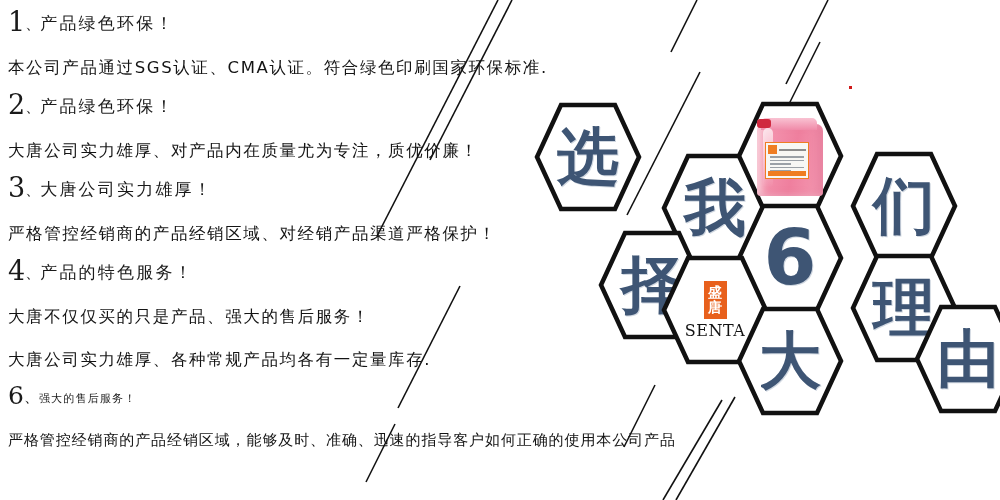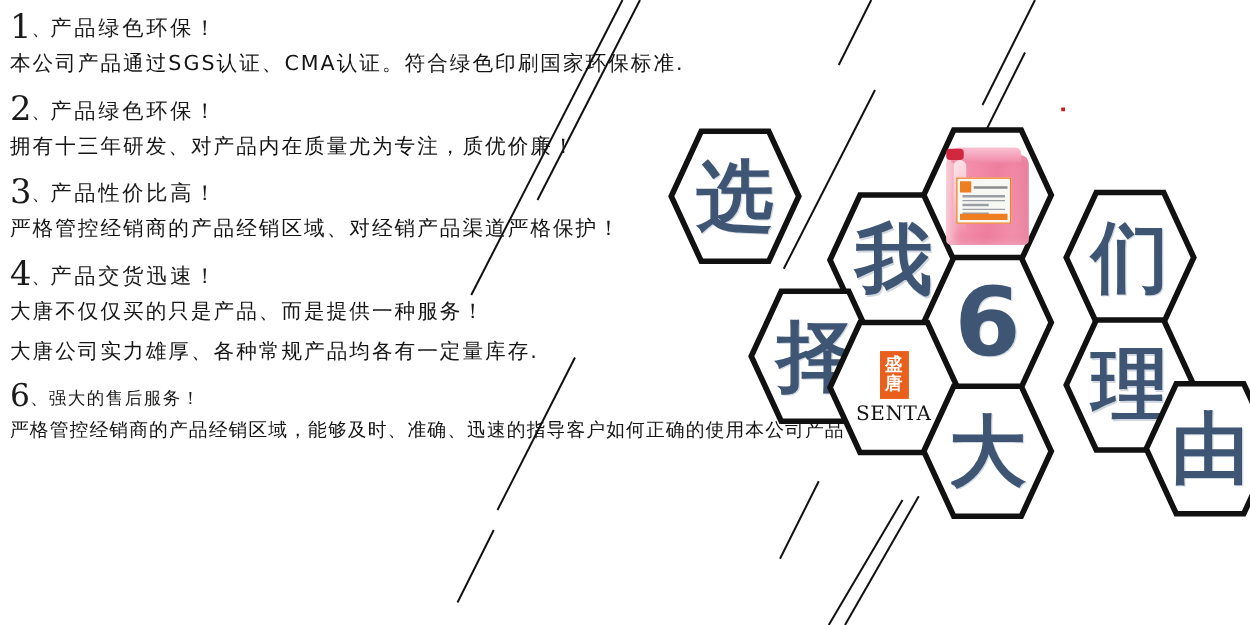--- a/index.html
+++ b/index.html
@@ -37,26 +37,26 @@
   .r-title{
     font-size:17px;
     letter-spacing:2.2px;
     font-weight:400;
   }
   .reason-body{
     display:block;
     font-size:16.5px;
     letter-spacing:1.6px;
     color:#141414;
-    margin-top:7px;
+    margin-top:24px;
     line-height:1.15;
     white-space:nowrap;
   }
   .reason.last .reason-head .r-num{font-size:25px;}
-  .reason.last .reason-head .r-title{font-size:14px;letter-spacing:1.2px;}
+  .reason.last .reason-head .r-title{font-size:11px;letter-spacing:1.2px;}
   .reason.last .reason-body{font-size:15px;letter-spacing:0.9px;}
 
   
   .honeycomb{position:absolute;left:0;top:0;width:1000px;height:500px;z-index:2;pointer-events:none;}
   .hex{
     position:absolute;
     pointer-events:auto;
   }
   .hex svg{display:block;position:absolute;left:0;top:0;}
   .hex-label{
@@ -169,31 +169,31 @@
 
   <div class="reasons">
 
     <div class="reason">
       <div class="reason-head"><span class="r-num">1</span><span class="r-dun">、</span><span class="r-title">产品绿色环保！</span></div>
       <div class="reason-body">本公司产品通过SGS认证、CMA认证。符合绿色印刷国家环保标准.</div>
     </div>
 
     <div class="reason">
       <div class="reason-head"><span class="r-num">2</span><span class="r-dun">、</span><span class="r-title">产品绿色环保！</span></div>
-      <div class="reason-body">拥有十三年研发、对产品内在质量尤为专注，质优价廉！</div>
-    </div>
-
-    <div class="reason">
-      <div class="reason-head"><span class="r-num">3</span><span class="r-dun">、</span><span class="r-title">产品性价比高！</span></div>
+      <div class="reason-body">大唐公司实力雄厚、对产品内在质量尤为专注，质优价廉！</div>
+    </div>
+
+    <div class="reason">
+      <div class="reason-head"><span class="r-num">3</span><span class="r-dun">、</span><span class="r-title">大唐公司实力雄厚！</span></div>
       <div class="reason-body">严格管控经销商的产品经销区域、对经销产品渠道严格保护！</div>
     </div>
 
     <div class="reason">
-      <div class="reason-head"><span class="r-num">4</span><span class="r-dun">、</span><span class="r-title">产品交货迅速！</span></div>
-      <div class="reason-body">大唐不仅仅买的只是产品、而是提供一种服务！</div>
+      <div class="reason-head"><span class="r-num">4</span><span class="r-dun">、</span><span class="r-title">产品的特色服务！</span></div>
+      <div class="reason-body">大唐不仅仅买的只是产品、强大的售后服务！</div>
     </div>
 
     <div class="reason">
       <div class="reason-body">大唐公司实力雄厚、各种常规产品均各有一定量库存.</div>
     </div>
 
     <div class="reason last">
       <div class="reason-head"><span class="r-num">6</span><span class="r-dun">、</span><span class="r-title">强大的售后服务！</span></div>
       <div class="reason-body">严格管控经销商的产品经销区域，能够及时、准确、迅速的指导客户如何正确的使用本公司产品</div>
     </div>

